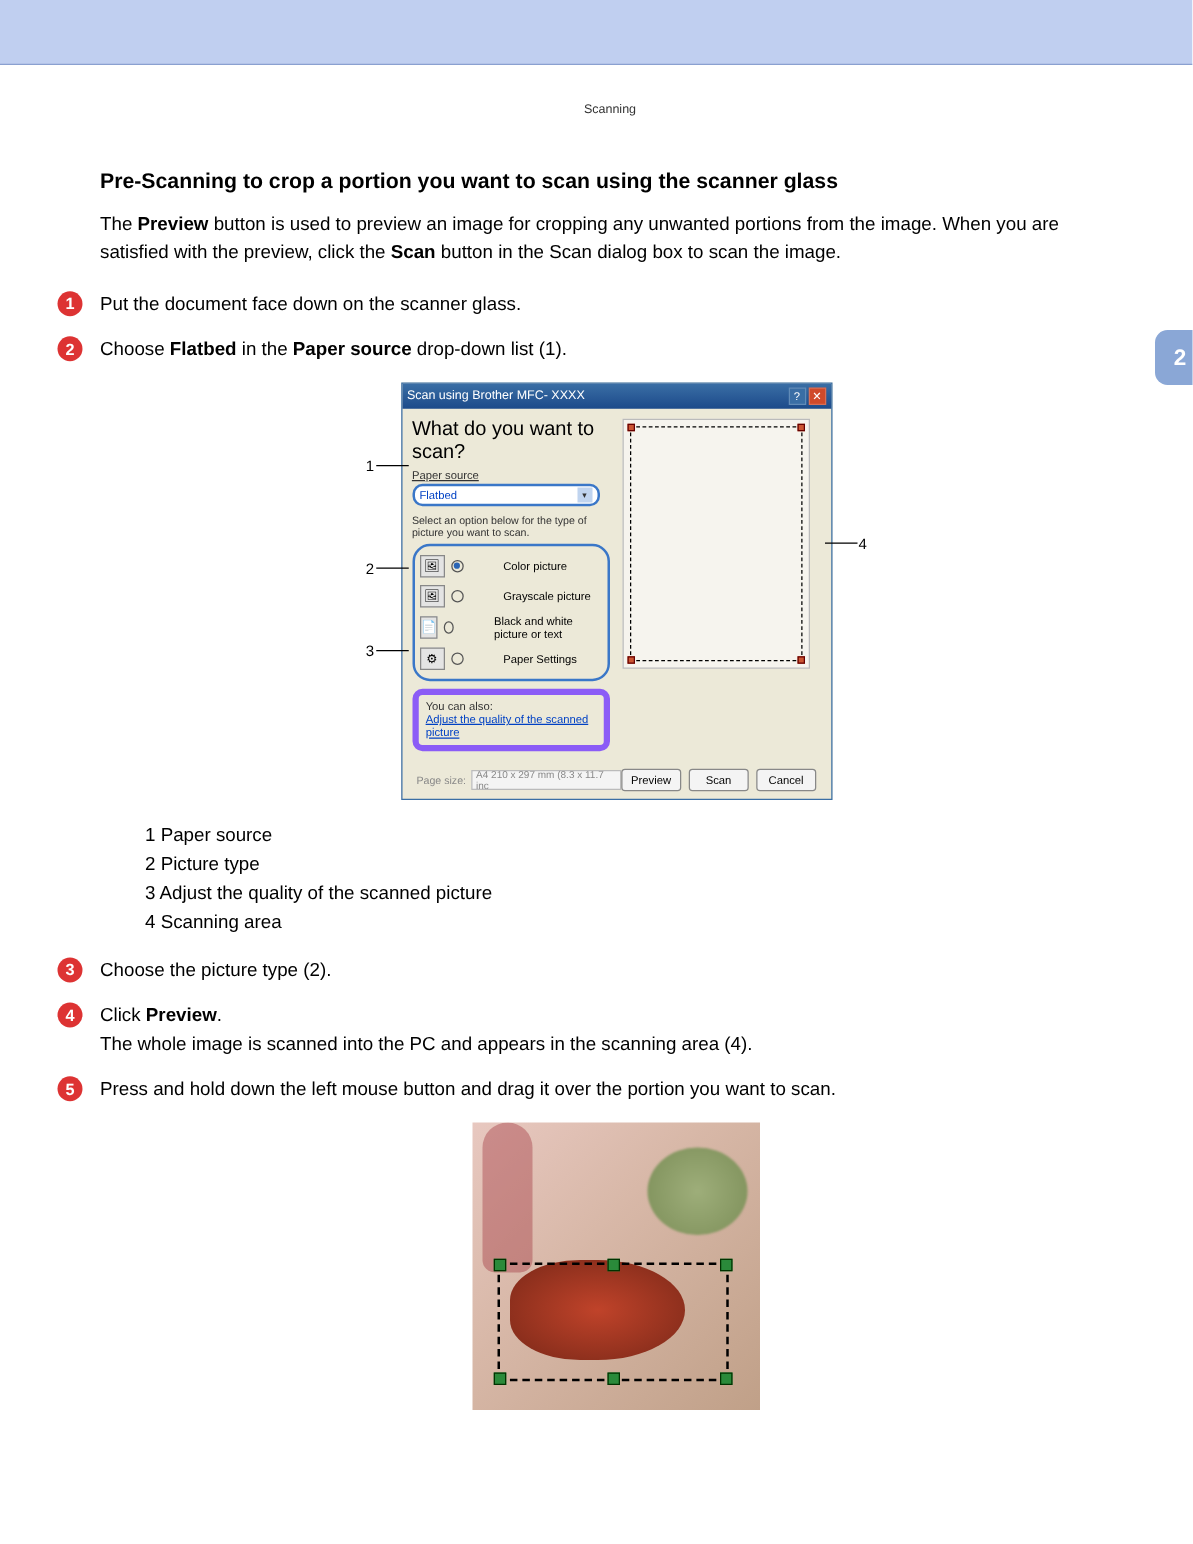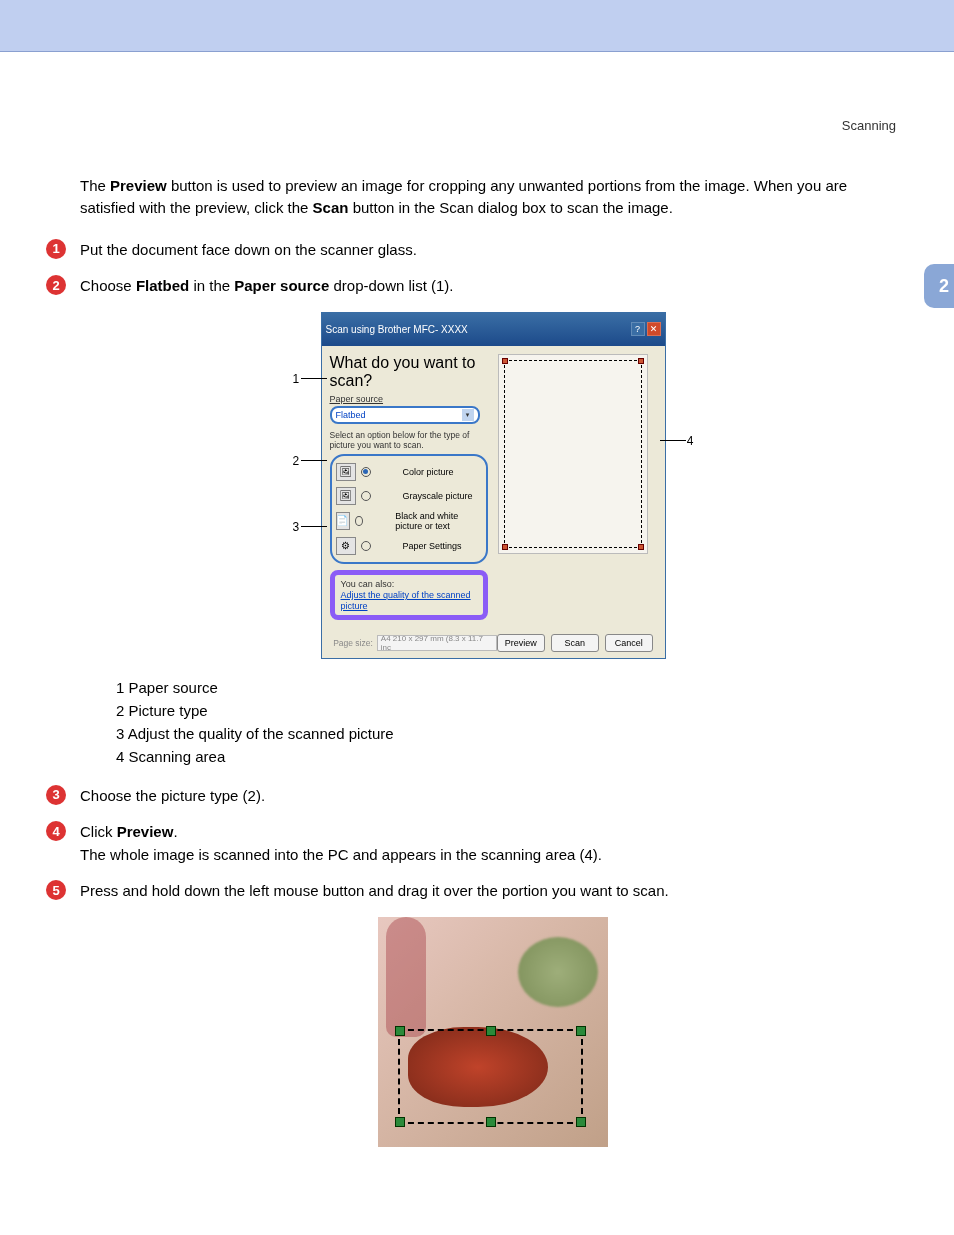--- a/index.html
+++ b/index.html
@@ -1,34 +1,34 @@
 <!DOCTYPE html>
 <html><head>
 <meta charset="utf-8">
 <style>
   * { box-sizing: border-box; margin: 0; padding: 0; }
   body { font-family: Arial, Helvetica, sans-serif; font-size: 15px; color: #000; background: #fff; width: 954px; }
   .top-bar { height: 52px; background: #c0cff0; border-bottom: 1px solid #8aa0d0; }
   .page { padding: 30px 48px 30px 80px; position: relative; }
-  .header-right { text-align: right; font-size: 13px; color: #333; margin-bottom: 42px; margin-right: 10px; margin-top: 36px; }
+  .header-right { text-align: center; font-size: 10px; color: #333; margin-bottom: 42px; margin-right: 10px; }
   .section-title { font-size: 17px; font-weight: bold; margin-bottom: 14px; }
   .intro { line-height: 1.45; margin-bottom: 20px; }
   .side-tab { position: absolute; right: -10px; top: 212px; width: 40px; height: 44px; background: #8aa7d6; color: #fff; font-weight: bold; font-size: 18px; border-radius: 10px 0 0 10px; display: flex; align-items: center; justify-content: center; }
   .step { display: flex; align-items: flex-start; margin-bottom: 14px; }
   .bullet { width: 20px; height: 20px; border-radius: 50%; background: #d33; color: #fff; font-size: 13px; font-weight: bold; display: flex; align-items: center; justify-content: center; flex-shrink: 0; margin-right: 14px; margin-left: -34px; }
   .step-body { line-height: 1.5; }
   .bold { font-weight: bold; }
 
   
   .dialog-wrap { display: flex; justify-content: center; margin: 10px 0 20px; }
   .dialog-outer { position: relative; }
   .callout { position: absolute; font-size: 12px; color: #000; }
   .callout-line-h { border-top: 1px solid #000; position: absolute; }
   .dialog { width: 345px; border: 1px solid #3a6ea5; font-family: Tahoma, Arial, sans-serif; font-size: 10px; background: #ece9d8; }
-  .titlebar { height: 33px; background: linear-gradient(#3a6ea5,#1c4a8a); color: #fff; font-size: 10px; display: flex; align-items: center; padding: 0 4px; justify-content: space-between; }
+  .titlebar { height: 20px; background: linear-gradient(#3a6ea5,#1c4a8a); color: #fff; font-size: 10px; display: flex; align-items: center; padding: 0 4px; justify-content: space-between; }
   .titlebar-btns { display: flex; gap: 2px; }
   .tb-btn { width: 14px; height: 14px; background: #d04a2a; border: 1px solid #fff3; color:#fff; font-size:9px; display:flex;align-items:center;justify-content:center; }
   .tb-btn.help { background:#3a6ea5; }
   .dialog-body { display: flex; padding: 8px; gap: 10px; }
   .left-pane { width: 158px; }
   .question { font-size: 16px; color: #000; margin-bottom: 4px; }
   .small-lbl { font-size: 9px; color: #333; text-decoration: underline; }
   .dropdown { width: 150px; height: 18px; border: 2px solid #3a77c8; border-radius: 8px; background: #fff; display:flex; align-items:center; justify-content:space-between; padding: 0 4px; margin-top: 2px; }
   .dropdown-arrow { width: 12px; height: 12px; background:#c0d4ef; display:flex;align-items:center;justify-content:center; font-size:7px; color:#333;}
   .hint { font-size: 8.5px; color: #333; margin: 6px 0 4px; line-height: 1.2; }
@@ -67,20 +67,21 @@
 </head>
 <body>
 
 <div class="top-bar"></div>
 
 <div class="page">
   <div class="header-right">Scanning</div>
 
   <div class="side-tab">2</div>
 
+  <h2 class="section-title">Pre-Scanning to crop a portion you want to scan using the scanner glass</h2>
 
   <p class="intro">
     <span>The </span><span class="bold">Preview</span><span> button is used to preview an image for cropping any unwanted portions from the image. When you are satisfied with the preview, click the </span><span class="bold">Scan</span><span> button in the Scan dialog box to scan the image.</span>
   </p>
 
   <div class="step">
     <div class="bullet">1</div>
     <div class="step-body">Put the document face down on the scanner glass.</div>
   </div>
 

